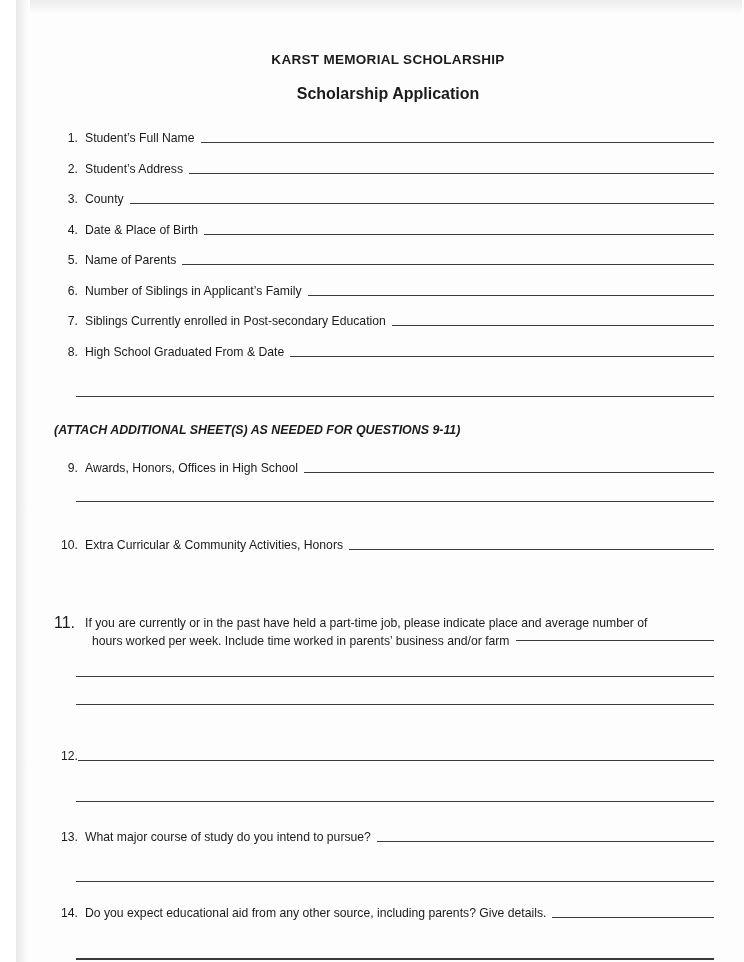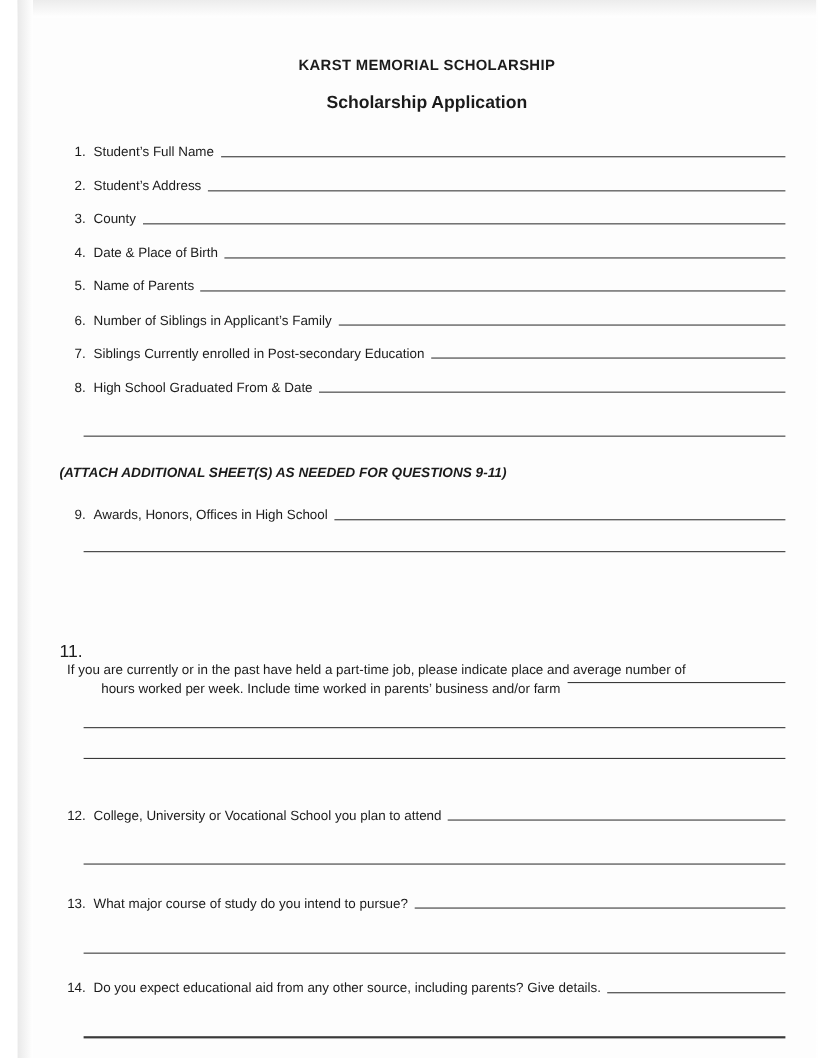--- a/index.html
+++ b/index.html
@@ -98,30 +98,29 @@
     font-style: italic;
     font-weight: bold;
     font-size: 12.4px;
     margin: 26px 0 18px 0;
   }
   .wrap-item {
     margin-bottom: 0;
   }
   .wrap-item .first {
     display: flex;
-    align-items: flex-start;
-    flex-direction: column;
+    align-items: center;
   }
   .wrap-text {
     font-size: 12.2px;
     padding: 0 6px 1px 7px;
   }
   .q11 .secondline {
     display: flex;
-    align-items: flex-start;
+    align-items: center;
     margin-top: 2px;
     padding-left: 31px;
   }
   .q11 .secondline .rule {
     flex: 1 1 auto;
     border-bottom: 1px solid #3a3a3a;
     height: 1px;
     margin-bottom: 3px;
   }
   .double-rule {
@@ -211,20 +210,25 @@
       <div class="item">
         <span class="num">9.</span>
         <span class="label">Awards, Honors, Offices in High School</span>
         <span class="rule"></span>
       </div>
       <div class="gap-14"></div>
       <div class="blank-line"></div>
 
       <div class="gap-30"></div>
 
+      <div class="item">
+        <span class="num num-wide">10.</span>
+        <span class="label">Extra Curricular &amp; Community Activities, Honors</span>
+        <span class="rule"></span>
+      </div>
 
       <div class="gap-30"></div>
       <div class="gap-22"></div>
 
       <div class="wrap-item q11">
         <div class="first">
           <span class="num num-wide">11.</span>
           <span class="wrap-text">If you are currently or in the past have held a part-time job, please indicate place and average number of</span>
         </div>
         <div class="secondline">
@@ -236,21 +240,20 @@
       <div class="gap-26"></div>
       <div class="blank-line"></div>
       <div class="gap-26"></div>
       <div class="blank-line"></div>
 
       <div class="gap-30"></div>
       <div class="gap-8"></div>
 
       <div class="item">
         <span class="num num-wide">12.</span>
-        <span class="label">College, University or Vocational School you plan to attend</span>
         <span class="rule"></span>
       </div>
 
       <div class="gap-26"></div>
       <div class="blank-line"></div>
 
       <div class="gap-22"></div>
 
       <div class="item">
         <span class="num num-wide">13.</span>

